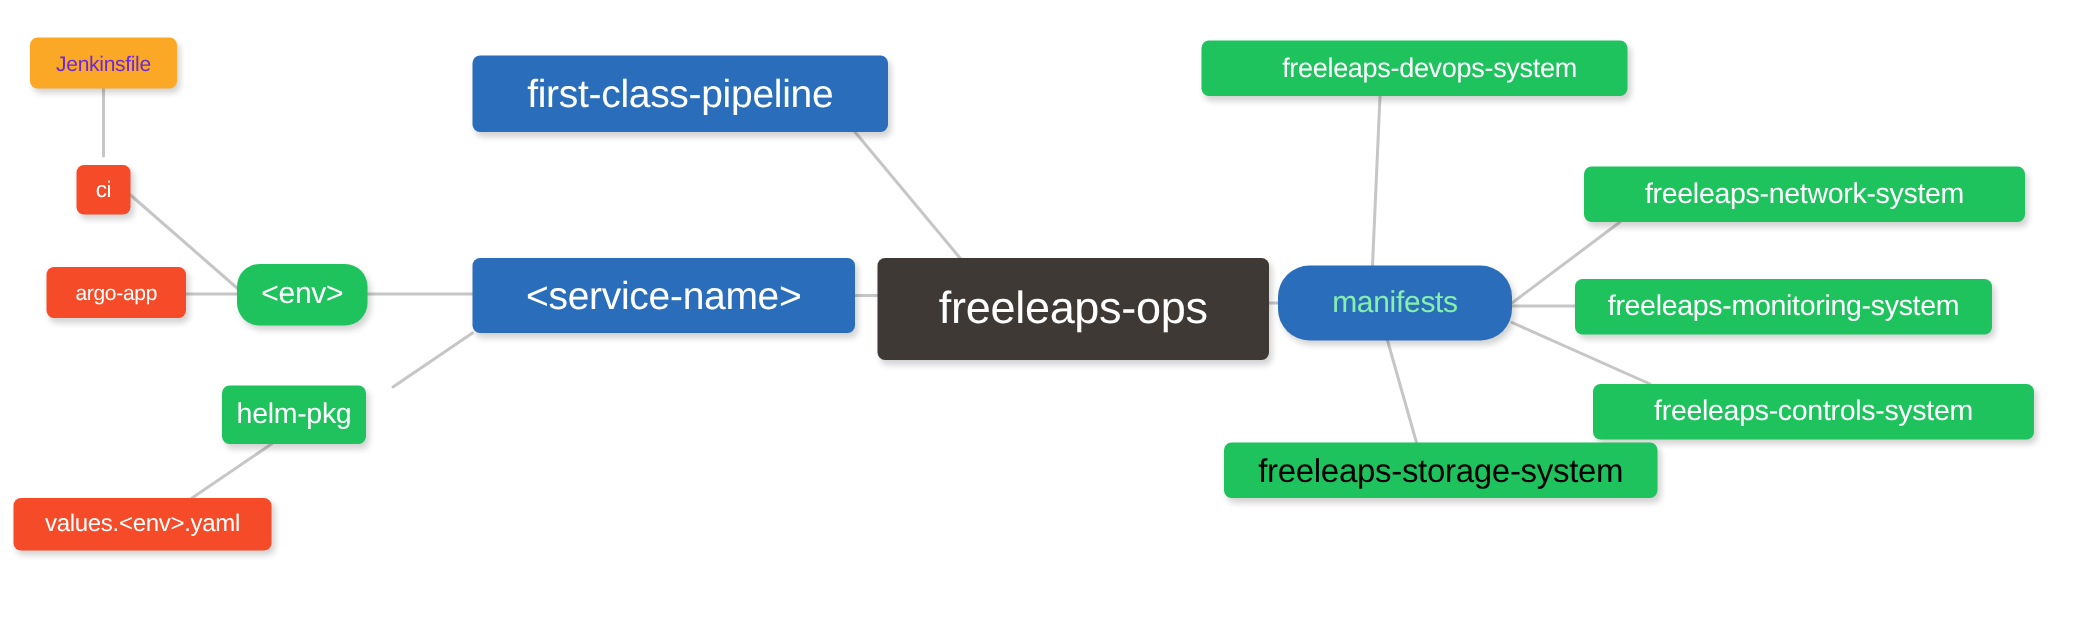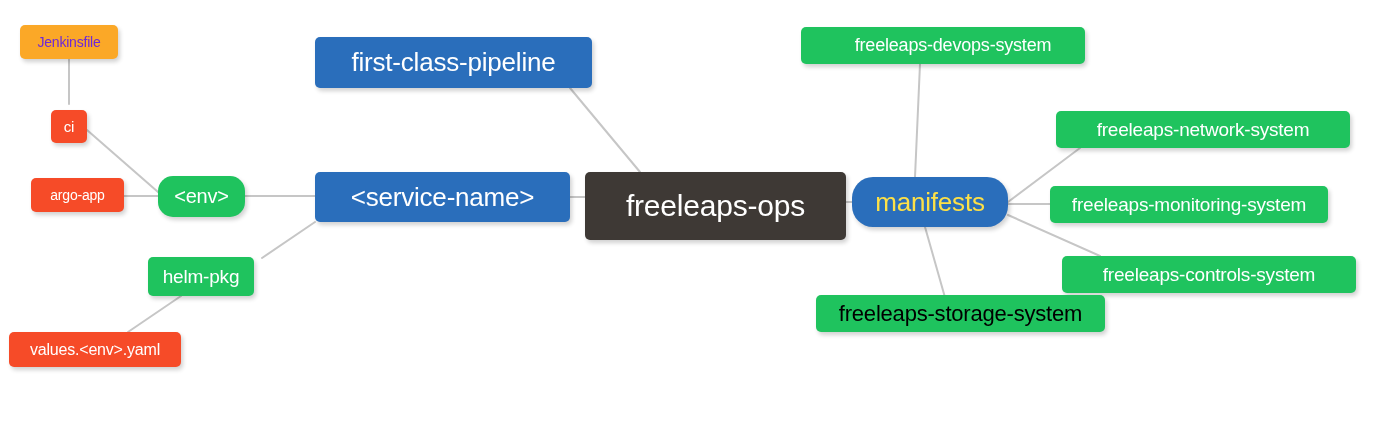--- a/index.html
+++ b/index.html
@@ -65,36 +65,36 @@
       </div>
       <div class="node" style="left: 51px; top: 110px; width: 36px; height: 33px; background: rgb(246, 75, 40); color: rgb(255, 255, 255); font-size: 15px;">
         <span>ci</span>
       </div>
       <div class="node" style="left: 31px; top: 178px; width: 93px; height: 34px; background: rgb(246, 75, 40); color: rgb(255, 255, 255); font-size: 14px;">
         <span>argo-app</span>
       </div>
       <div class="node" style="left: 158px; top: 176px; width: 87px; height: 41px; background: rgb(31, 195, 94); color: rgb(255, 255, 255); font-size: 20px; border-radius: 15px;">
         <span>&lt;env&gt;</span>
       </div>
-      <div class="node" style="left: 148px; top: 257px; width: 106px; height: 39px; background: rgb(31, 195, 94); color: rgb(255, 255, 255); font-size: 19px;">
+      <div class="node" style="left: 148px; top: 257px; width: 96px; height: 39px; background: rgb(31, 195, 94); color: rgb(255, 255, 255); font-size: 19px;">
         <span>helm-pkg</span>
       </div>
       <div class="node" style="left: 9px; top: 332px; width: 172px; height: 35px; background: rgb(246, 75, 40); color: rgb(255, 255, 255); font-size: 16px;">
         <span>values.&lt;env&gt;.yaml</span>
       </div>
       <div class="node" style="left: 315px; top: 37px; width: 277px; height: 51px; background: rgb(42, 110, 187); color: rgb(255, 255, 255); font-size: 26px;">
         <span>first-class-pipeline</span>
       </div>
       <div class="node" style="left: 315px; top: 172px; width: 255px; height: 50px; background: rgb(42, 110, 187); color: rgb(255, 255, 255); font-size: 26px;">
         <span>&lt;service-name&gt;</span>
       </div>
       <div class="node" style="left: 585px; top: 172px; width: 261px; height: 68px; background: rgb(62, 57, 53); color: rgb(255, 255, 255); font-size: 30px;">
         <span>freeleaps-ops</span>
       </div>
-      <div class="node" style="left: 852px; top: 177px; width: 156px; height: 50px; background: rgb(42, 110, 187); color: #fde047; font-size: 26px; border-radius: 21px;">
+      <div class="node" style="left: 852px; top: 177px; width: 156px; height: 50px; background: rgb(42, 110, 187); color: #86efac; font-size: 20px; border-radius: 21px;">
         <span>manifests</span>
       </div>
       <div class="node" style="left: 801px; top: 27px; width: 284px; height: 37px; background: rgb(31, 195, 94); color: rgb(255, 255, 255); font-size: 18px; padding-left: 20px;">
         <span>freeleaps-devops-system</span>
       </div>
       <div class="node" style="left: 1056px; top: 111px; width: 294px; height: 37px; background: rgb(31, 195, 94); color: rgb(255, 255, 255); font-size: 19px;">
         <span>freeleaps-network-system</span>
       </div>
       <div class="node" style="left: 1050px; top: 186px; width: 278px; height: 37px; background: rgb(31, 195, 94); color: rgb(255, 255, 255); font-size: 19px;">
         <span>freeleaps-monitoring-system</span>

